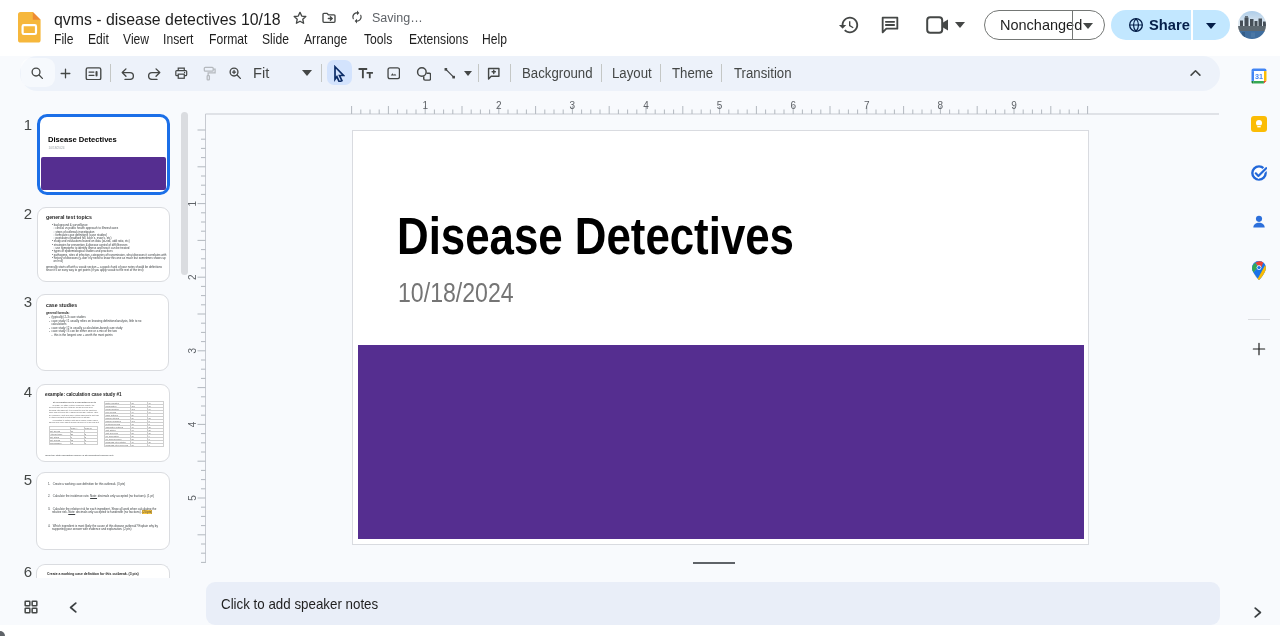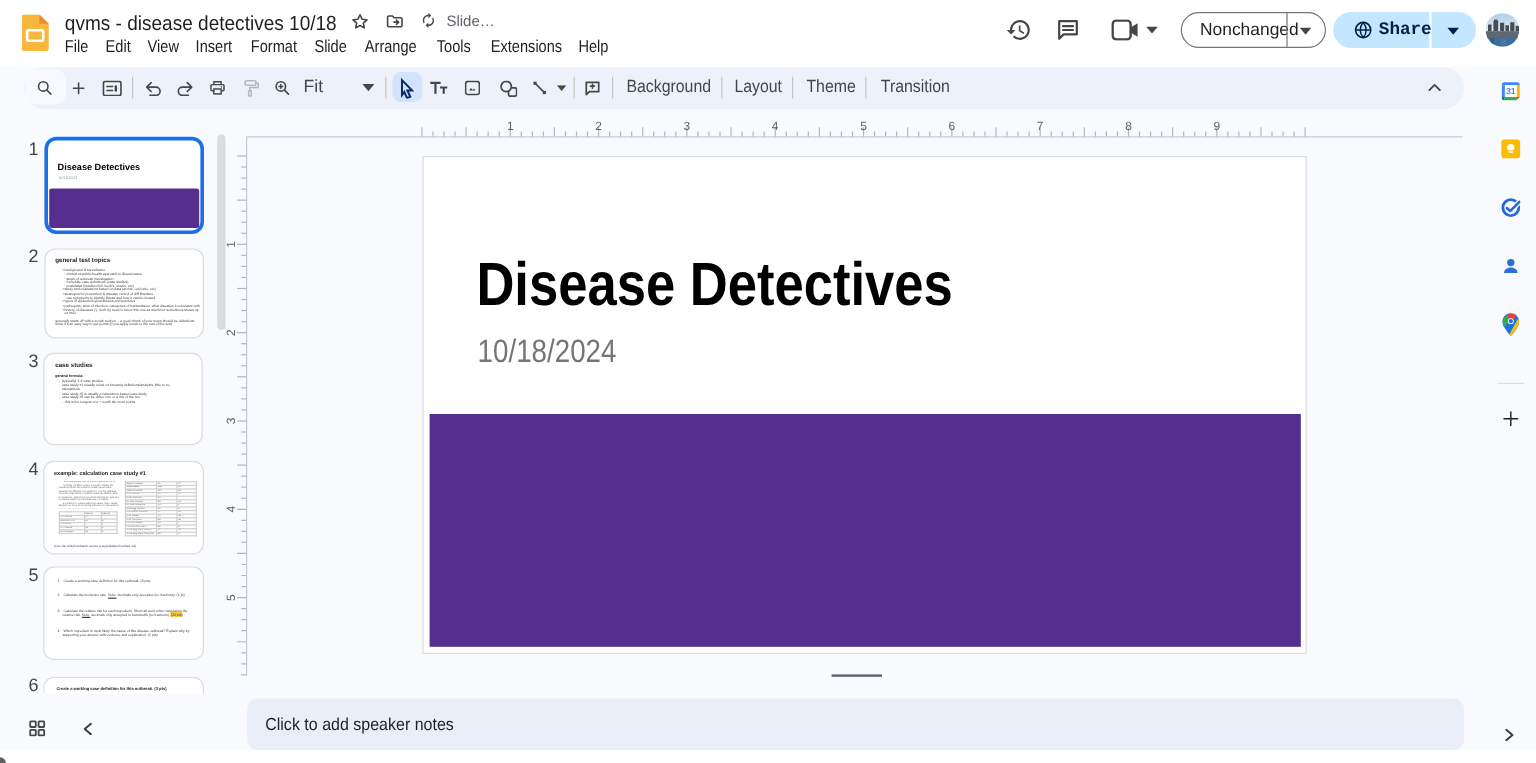--- a/index.html
+++ b/index.html
@@ -29,21 +29,21 @@
   </svg>
 
 <svg class="abs" style="left:321px;top:10px;" width="16" height="16" viewBox="0 0 24 24" fill="none" stroke="#444746" stroke-width="2">
     <path d="M3 6.5a1.5 1.5 0 0 1 1.5-1.5H9l2 2.2h8.5A1.5 1.5 0 0 1 21 8.7V17a1.5 1.5 0 0 1-1.5 1.5h-15A1.5 1.5 0 0 1 3 17Z"></path>
     <path d="M11 12.7h5.2M14 10l2.8 2.7L14 15.4" stroke-linecap="round"></path>
   </svg>
 
 <svg class="abs" style="left:350px;top:10px;" width="14" height="14" viewBox="0 0 24 24">
     <path fill="#444746" d="M12 6v3l4-4-4-4v3c-4.42 0-8 3.58-8 8 0 1.57.46 3.03 1.24 4.26L6.7 14.8c-.45-.83-.7-1.79-.7-2.8 0-3.31 2.69-6 6-6zm6.76 1.74L17.3 9.2c.44.84.7 1.79.7 2.8 0 3.31-2.69 6-6 6v-3l-4 4 4 4v-3c4.42 0 8-3.58 8-8 0-1.57-.46-3.03-1.24-4.26z"></path>
   </svg>
-<div class="abs" style="left:372px;top:11px;font-size:12.5px;color:#5f6368;">Slide…</div>
+<div class="abs" style="left:372px;top:11px;font-size:12.5px;color:#5f6368;">Saving…</div>
 
 <div class="abs" style="left:54px;top:31px;font-size:14.3px;color:#1f1f1f;transform:scaleX(0.85);transform-origin:0 0;white-space:nowrap;">File</div>
 <div class="abs" style="left:87.7px;top:31px;font-size:14.3px;color:#1f1f1f;transform:scaleX(0.85);transform-origin:0 0;white-space:nowrap;">Edit</div>
 <div class="abs" style="left:123px;top:31px;font-size:14.3px;color:#1f1f1f;transform:scaleX(0.85);transform-origin:0 0;white-space:nowrap;">View</div>
 <div class="abs" style="left:162.6px;top:31px;font-size:14.3px;color:#1f1f1f;transform:scaleX(0.85);transform-origin:0 0;white-space:nowrap;">Insert</div>
 <div class="abs" style="left:208.5px;top:31px;font-size:14.3px;color:#1f1f1f;transform:scaleX(0.85);transform-origin:0 0;white-space:nowrap;">Format</div>
 <div class="abs" style="left:262px;top:31px;font-size:14.3px;color:#1f1f1f;transform:scaleX(0.85);transform-origin:0 0;white-space:nowrap;">Slide</div>
 <div class="abs" style="left:303.6px;top:31px;font-size:14.3px;color:#1f1f1f;transform:scaleX(0.85);transform-origin:0 0;white-space:nowrap;">Arrange</div>
 <div class="abs" style="left:363.7px;top:31px;font-size:14.3px;color:#1f1f1f;transform:scaleX(0.85);transform-origin:0 0;white-space:nowrap;">Tools</div>
 <div class="abs" style="left:408.7px;top:31px;font-size:14.3px;color:#1f1f1f;transform:scaleX(0.85);transform-origin:0 0;white-space:nowrap;">Extensions</div>
@@ -72,21 +72,21 @@
 <svg class="abs" style="left:1083px;top:23px;" width="10" height="6" viewBox="0 0 10 6">
     <path d="M0 0h10L5 6z" fill="#444746"></path>
   </svg>
 
 <div class="abs" style="left:1111px;top:10px;width:80px;height:30px;border-radius:15px 0 0 15px;background:#c2e7ff;"></div>
 <div class="abs" style="left:1193px;top:10px;width:37px;height:30px;border-radius:0 15px 15px 0;background:#c2e7ff;"></div>
 <svg class="abs" style="left:1128px;top:17px;" width="16" height="16" viewBox="0 0 24 24" fill="none" stroke="#041e49" stroke-width="2">
     <circle cx="12" cy="12" r="9.5"></circle>
     <path d="M3 12h18M12 2.5c-5 5.5-5 13.5 0 19M12 2.5c5 5.5 5 13.5 0 19" stroke-width="1.8"></path>
   </svg>
-<div class="abs" style="left:1149px;top:17px;font-size:14.7px;font-weight:bold;color:#041e49;font-family:Liberation Mono, monospace;">Share</div>
+<div class="abs" style="left:1149px;top:17px;font-size:14.7px;font-weight:bold;color:#041e49;">Share</div>
 <svg class="abs" style="left:1206px;top:23px;" width="10" height="6" viewBox="0 0 10 6">
     <path d="M0 0h10L5 6z" fill="#041e49"></path>
   </svg>
 
 <svg class="abs" style="left:1238px;top:11px;" width="28" height="28" viewBox="0 0 28 28">
   <defs>
     <clipPath id="avc">
         <circle cx="14" cy="14" r="14"></circle>
       </clipPath>
     <linearGradient id="sky" x1="0" y1="0" x2="0" y2="1">

